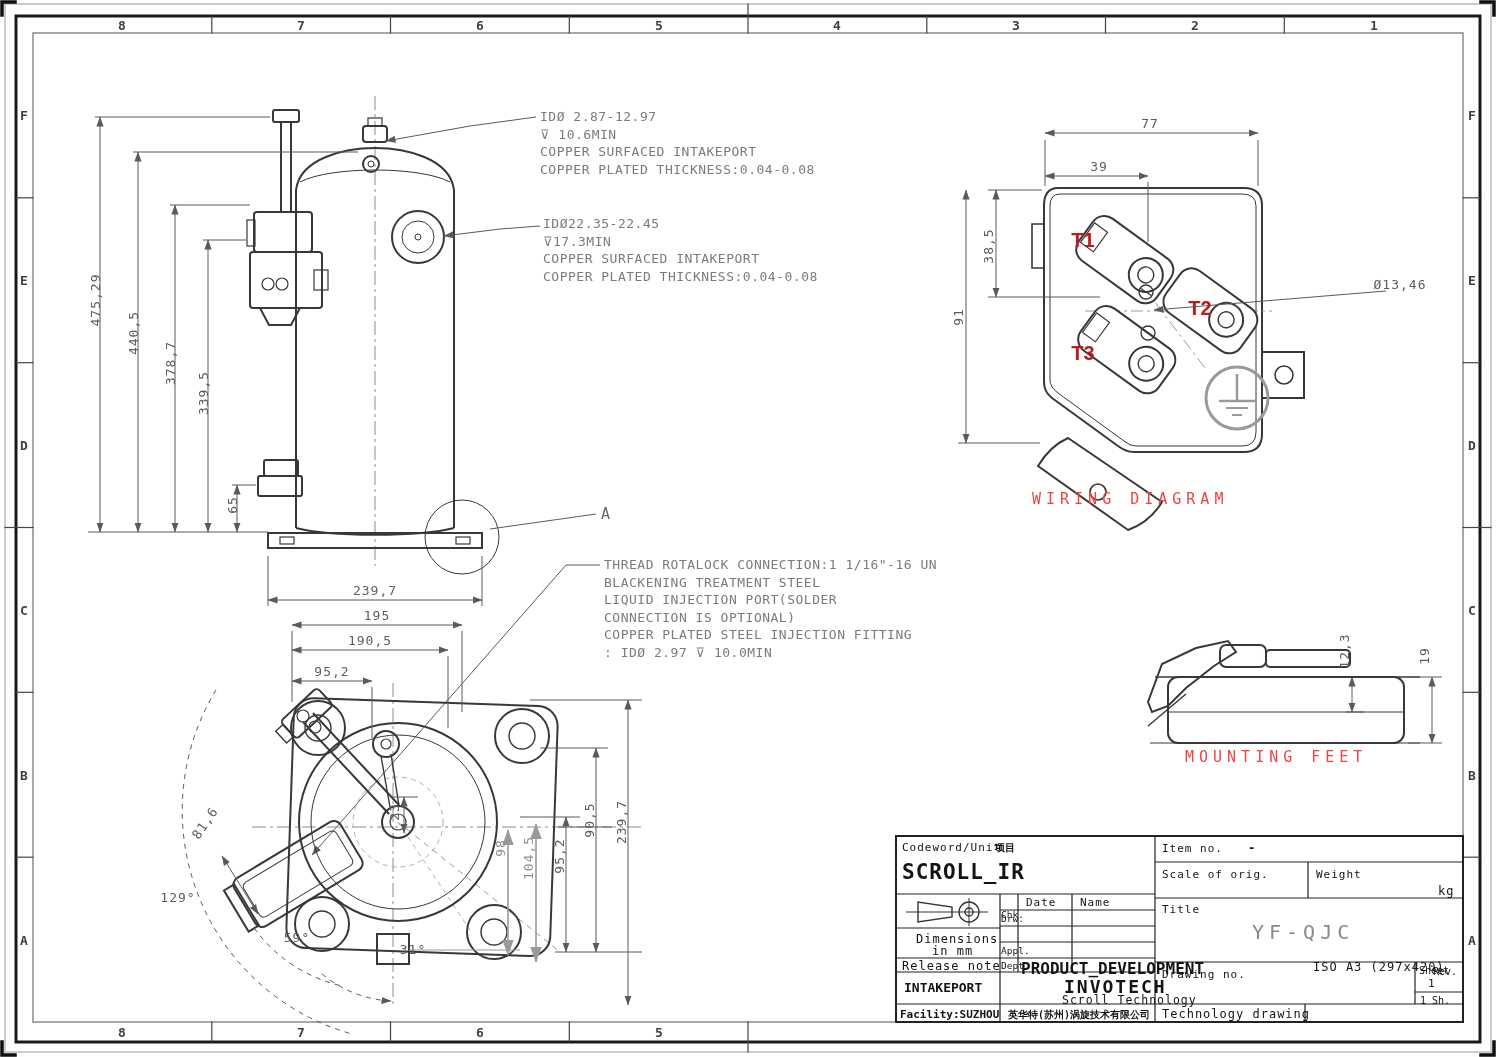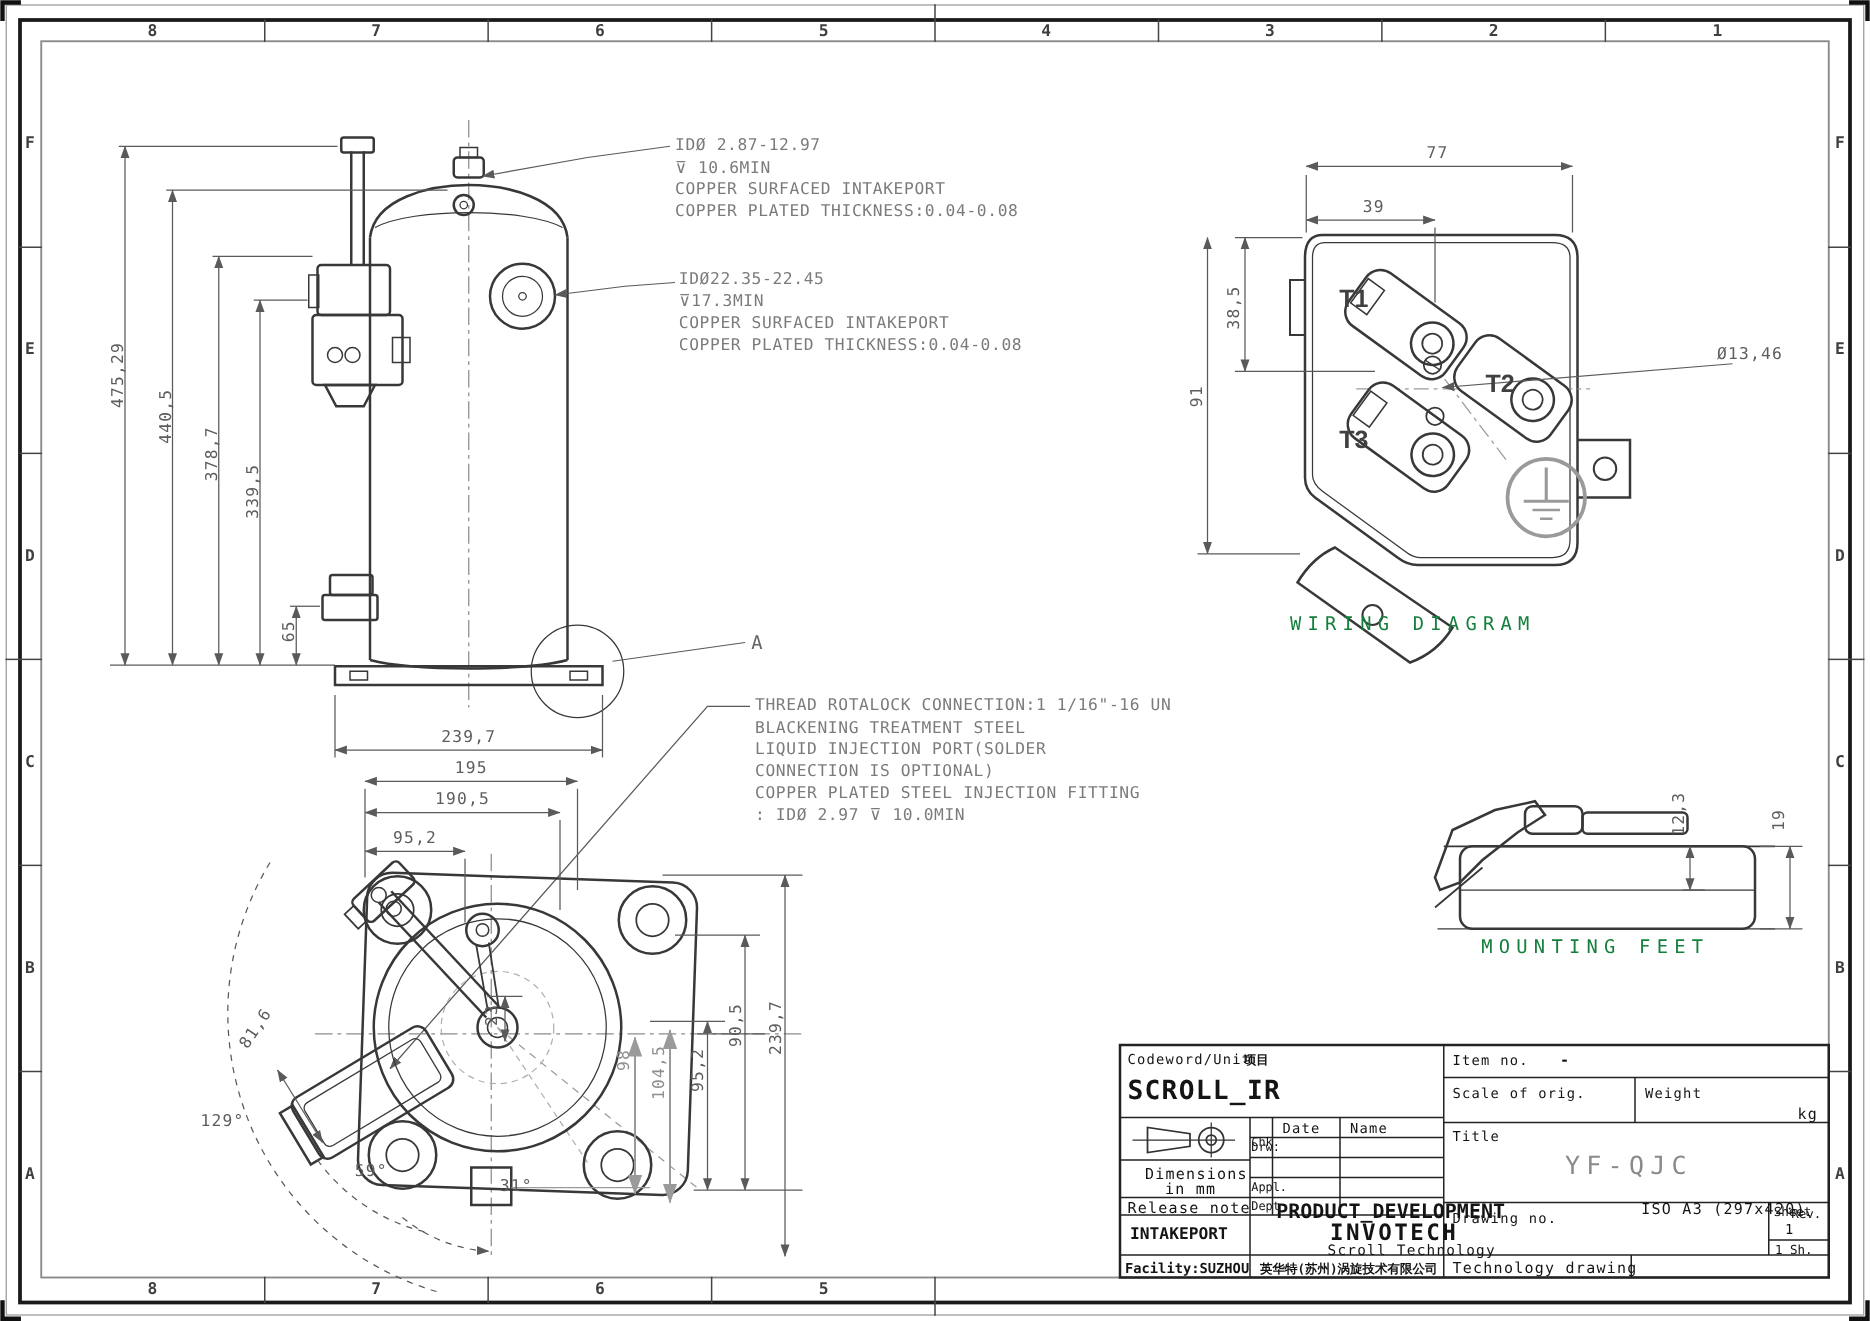--- a/index.html
+++ b/index.html
@@ -6,24 +6,24 @@
   #sheet{position:relative;width:1496px;height:1057px;background:#ffffff;overflow:hidden;
          font-family:"DejaVu Sans Mono","DejaVu Sans",monospace;}
   #art{position:absolute;left:0;top:0;}
   .lbl{position:absolute;transform:translate(-50%,-50%);white-space:nowrap;color:#5d5d5d;
        font:13px "DejaVu Sans Mono",monospace;letter-spacing:1px;}
   .rot{transform:translate(-50%,-50%) rotate(-90deg);}
   .rot56{transform:translate(-50%,-50%) rotate(-56deg);}
   .gry{color:#8f8f8f;}
   .ann{position:absolute;color:#7b7b7b;font:13px/17.5px "DejaVu Sans Mono",monospace;
        letter-spacing:.5px;white-space:pre;}
-  .cap{position:absolute;color:#15803d;font:15px "DejaVu Sans Mono",monospace;letter-spacing:5px;white-space:nowrap;}
+  .cap{position:absolute;color:#ef4444;font:15px "DejaVu Sans Mono",monospace;letter-spacing:5px;white-space:nowrap;}
   .grid{position:absolute;transform:translate(-50%,-50%);color:#3f3f3f;
         font:600 13px "DejaVu Sans Mono",monospace;}
-  .term{position:absolute;transform:translate(-50%,-50%);color:#404040;
+  .term{position:absolute;transform:translate(-50%,-50%);color:#b91c1c;
         font:700 20px "Liberation Sans",sans-serif;}
   .tb{position:absolute;color:#141414;white-space:nowrap;font-family:"DejaVu Sans Mono",monospace;}
   .t11{font-size:11px;letter-spacing:1px;}
   .t10{font-size:10px;}
   .t12{font-size:12px;letter-spacing:1px;}
   .bold{font-weight:700;}
 </style>
 </head>
 <body>
 

